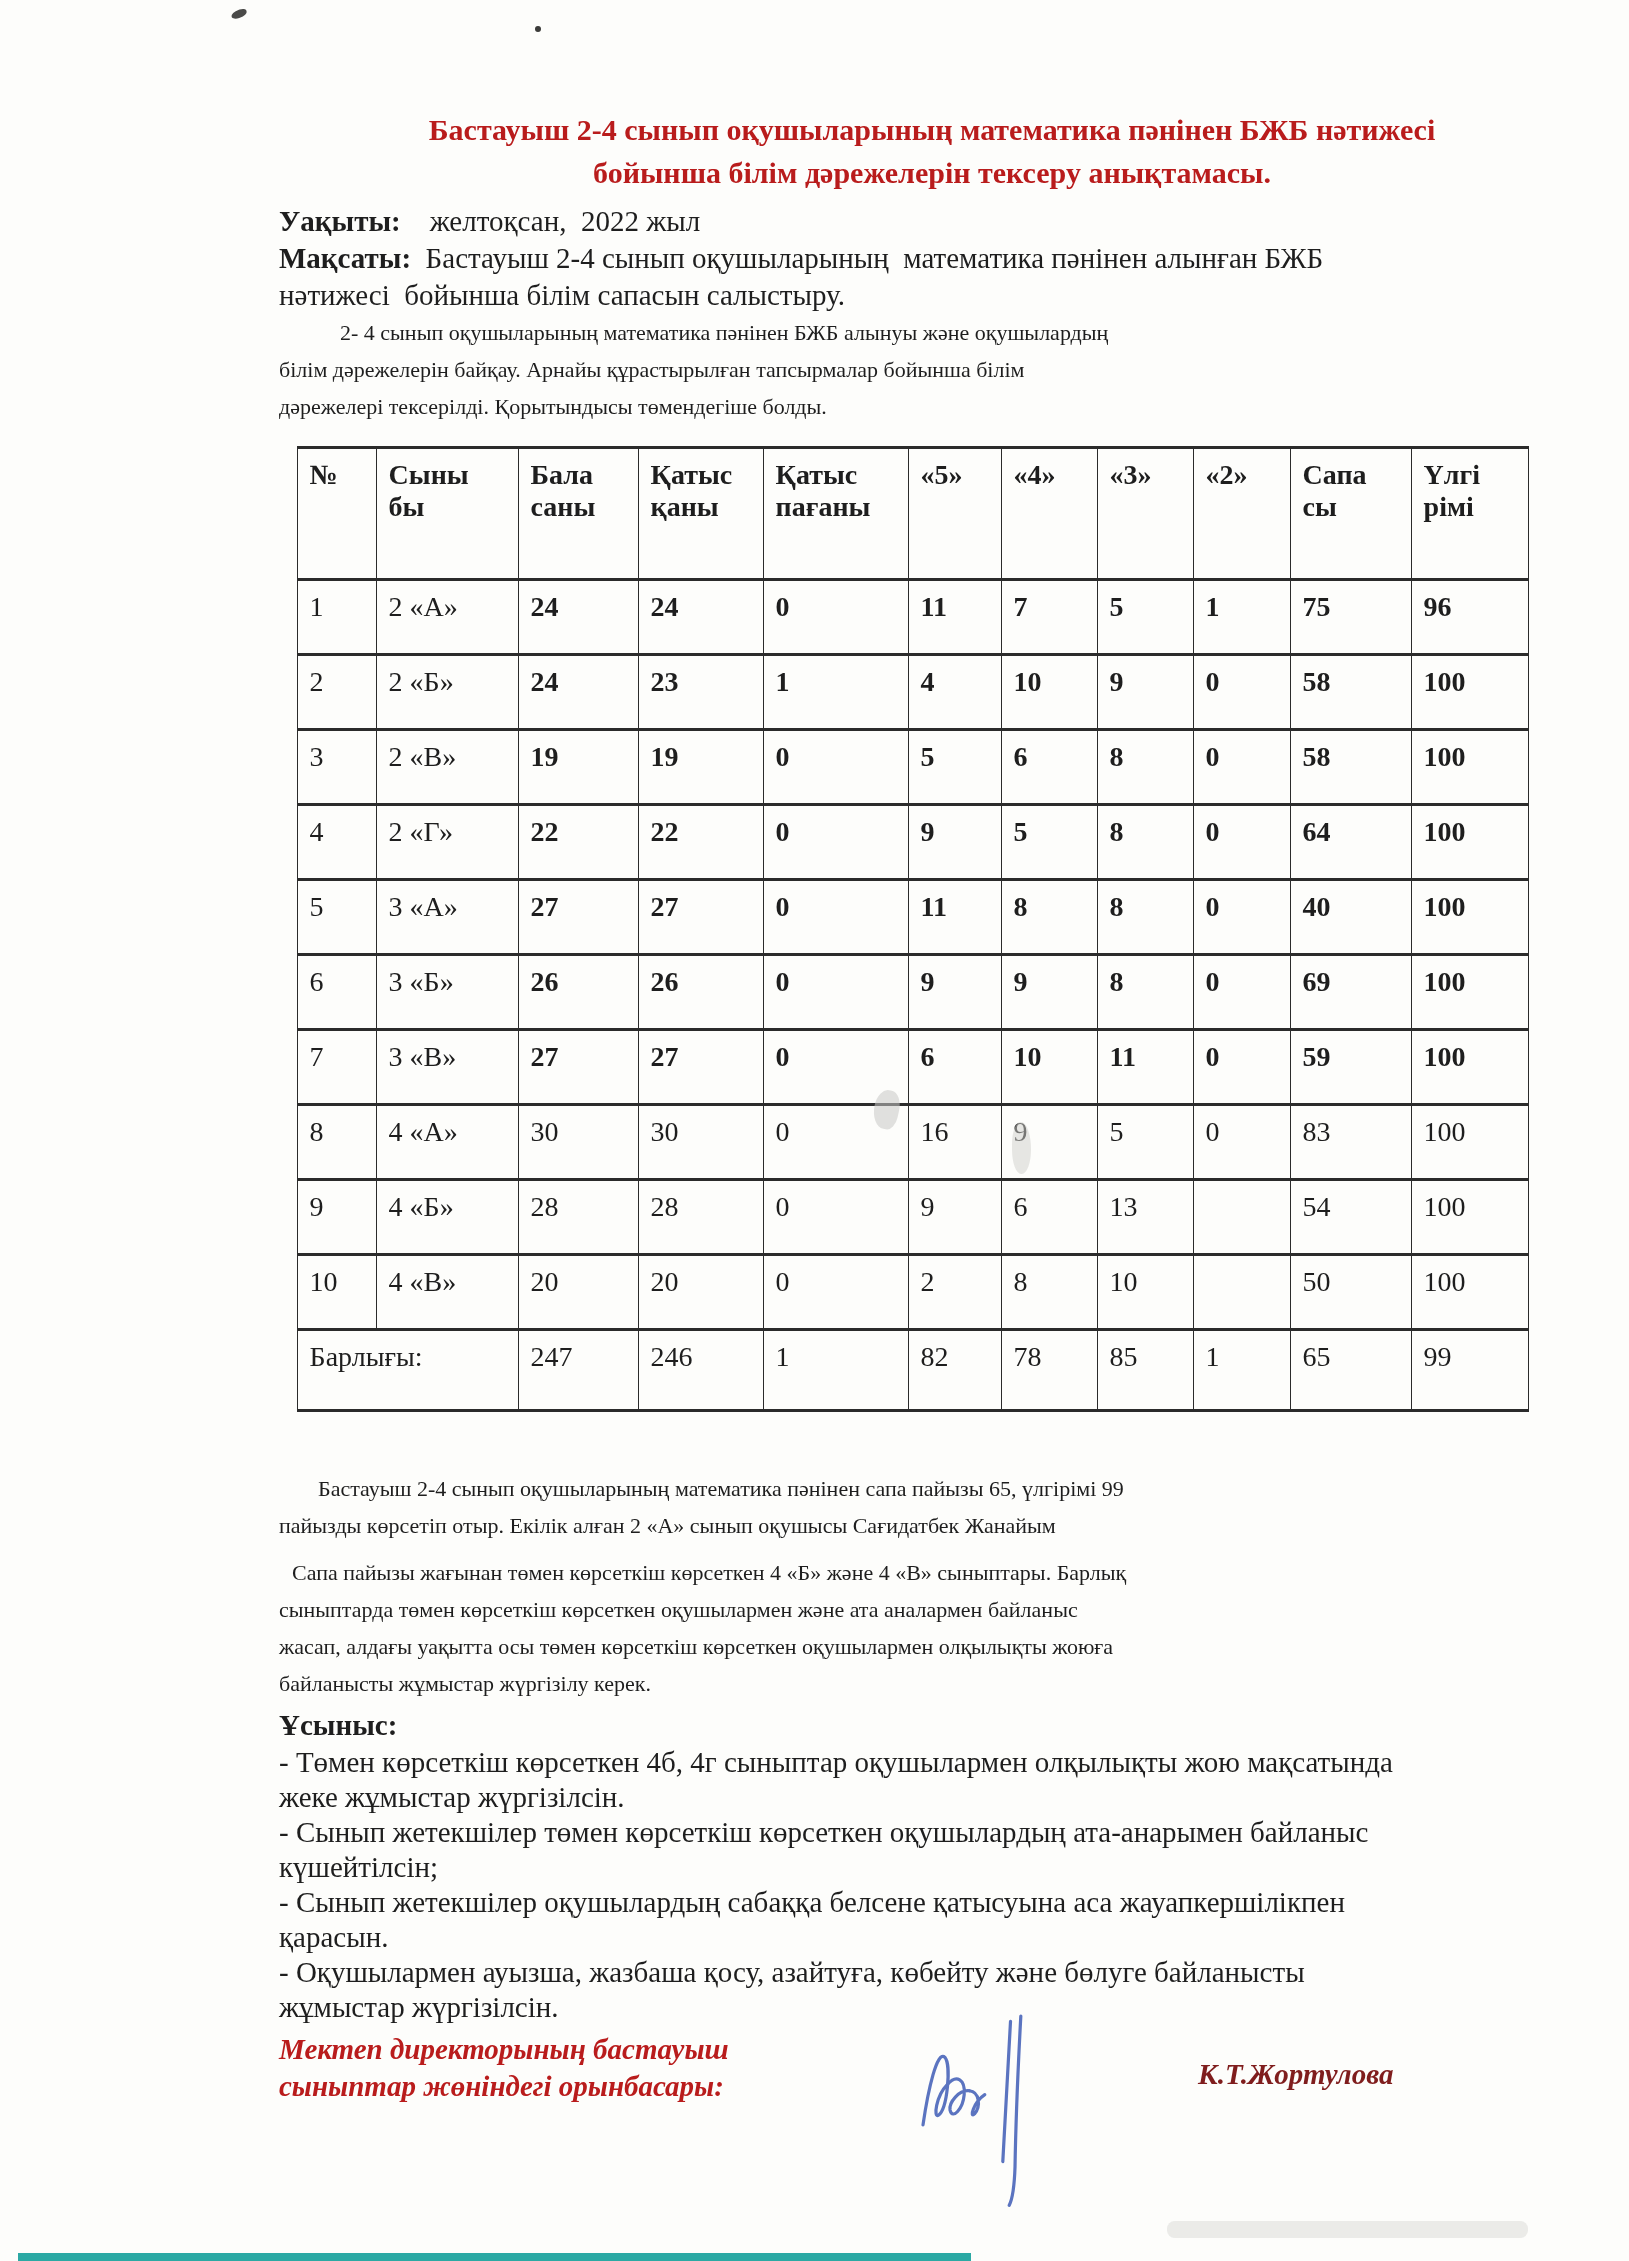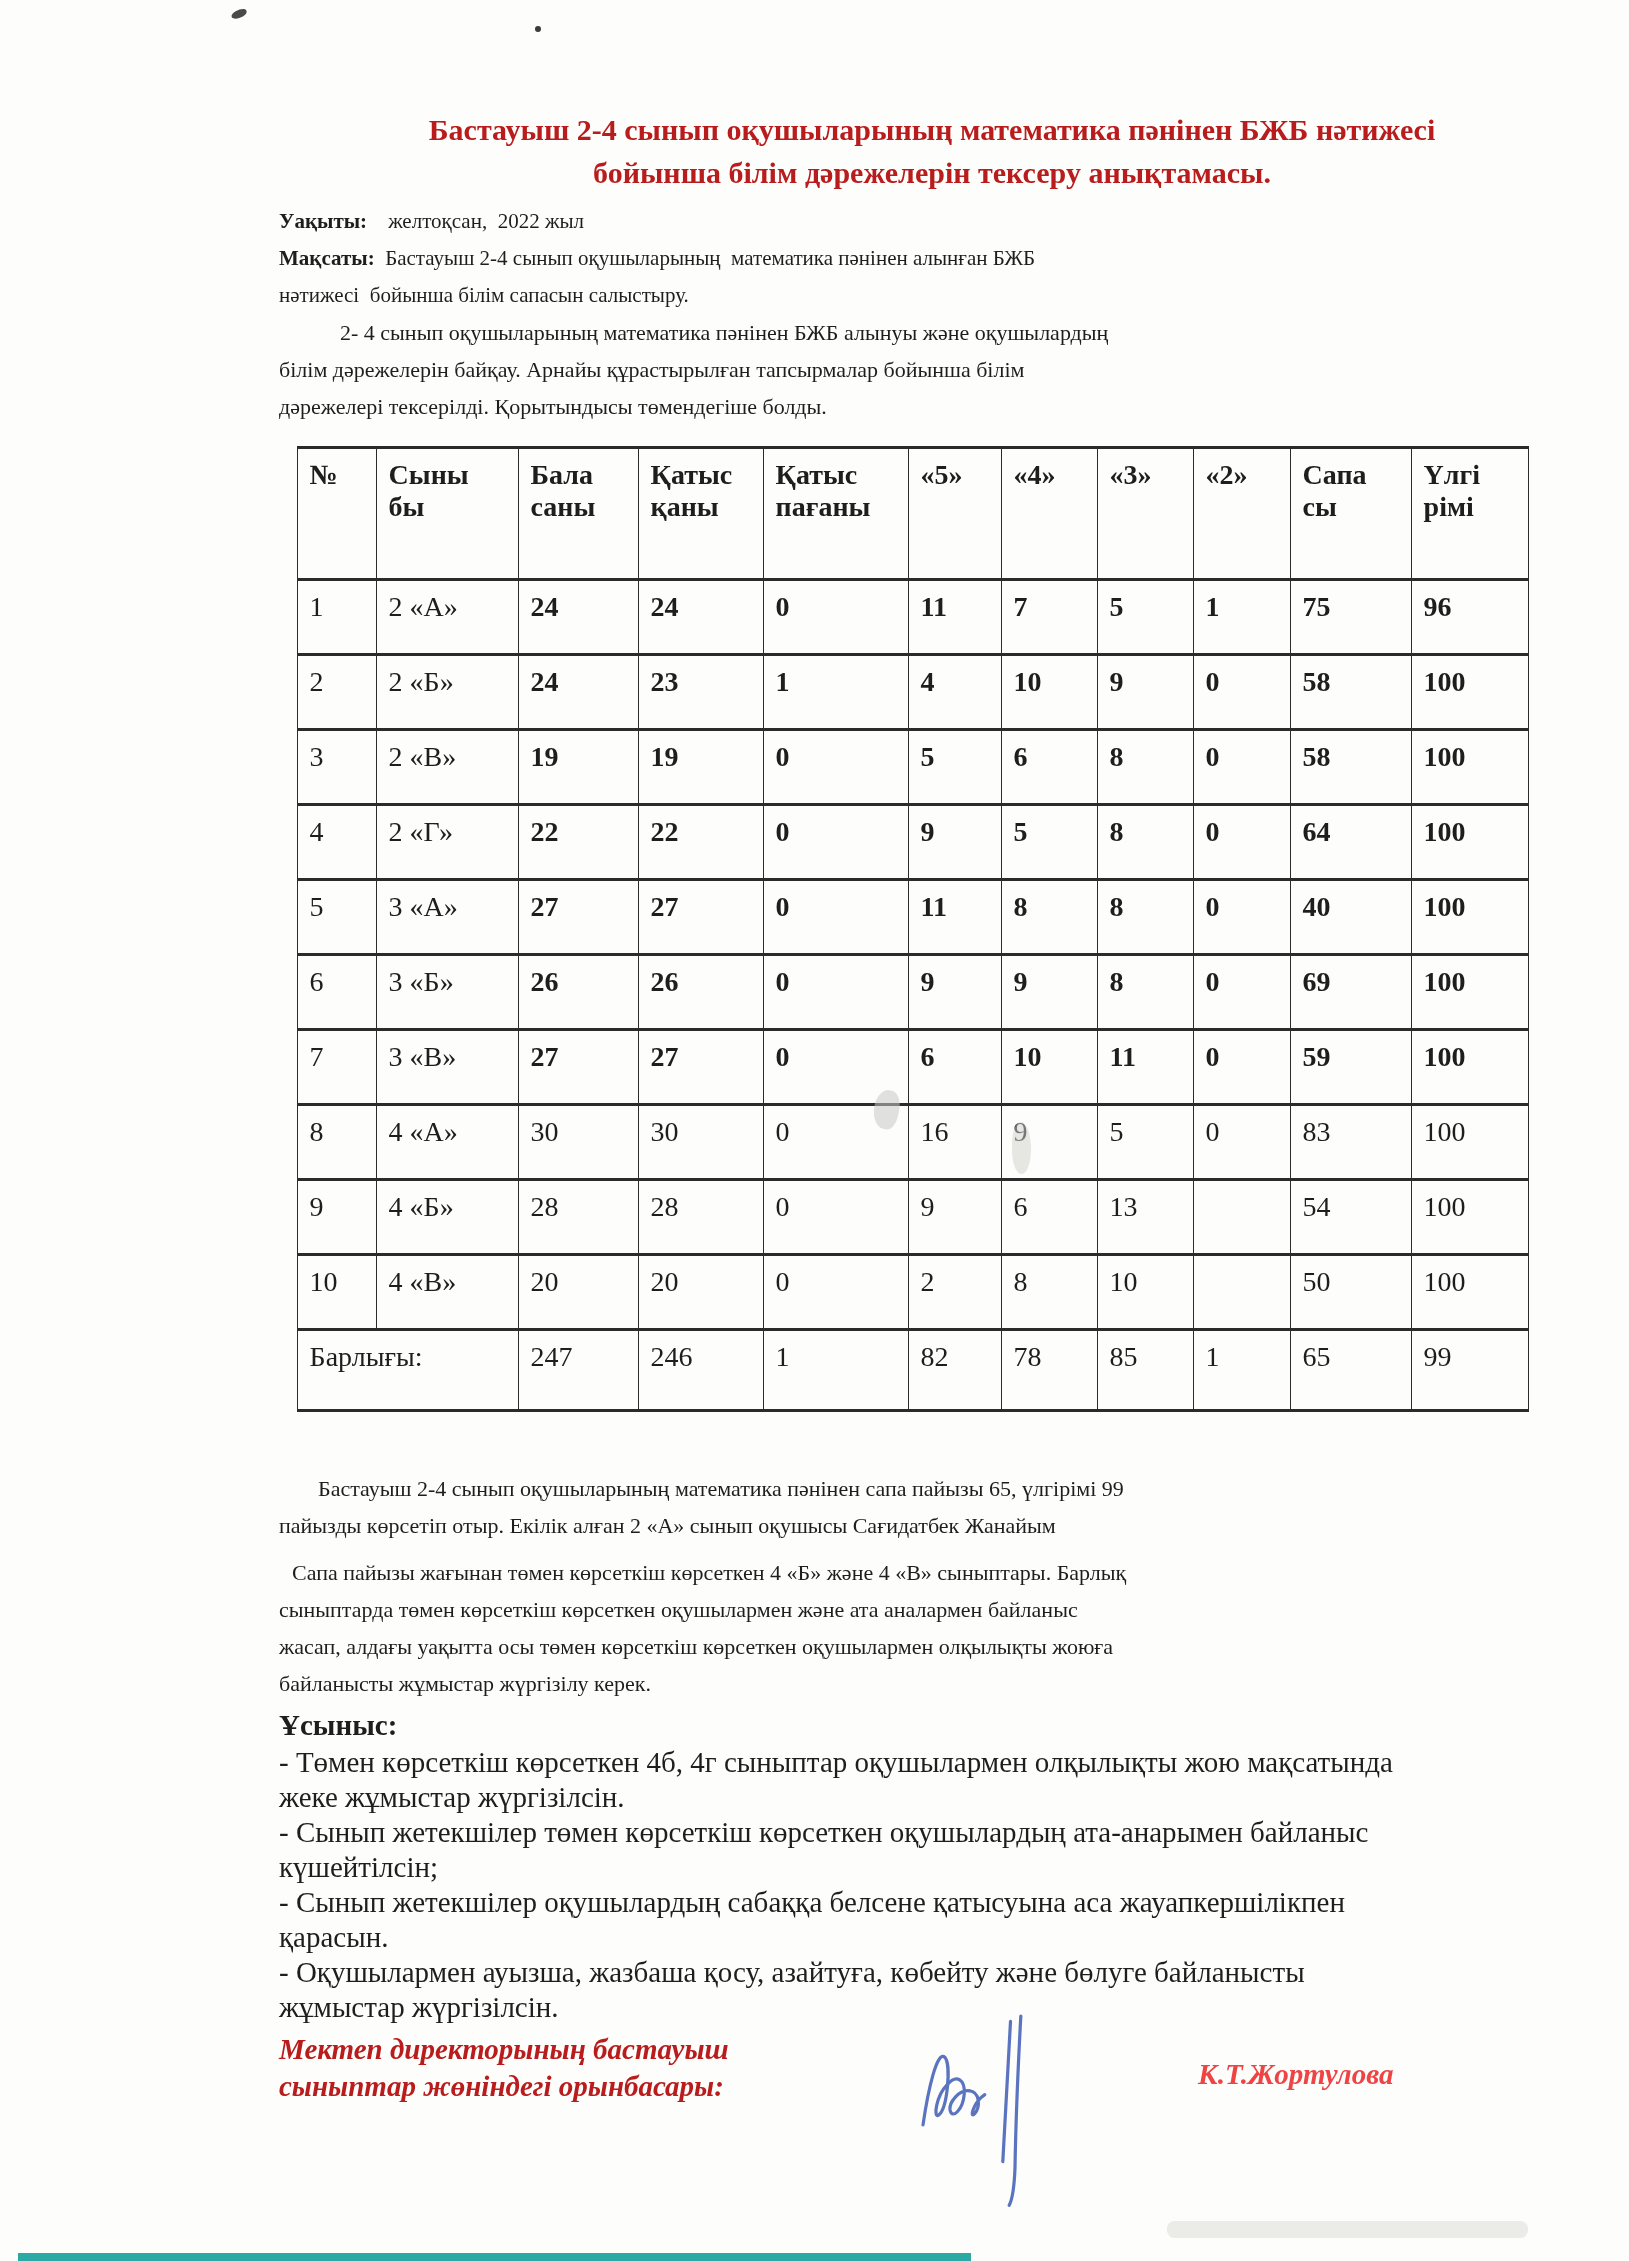--- a/index.html
+++ b/index.html
@@ -18,21 +18,21 @@
   .title{
     margin-top:108px;
     text-align:center;
     font-weight:bold;
     font-size:30px;
     line-height:43px;
     color:#b91c1c;
   }
   .meta{ margin-top:9px; }
   .line{
-    font-size:21px;
+    font-size:29px;
     line-height:37px;
     white-space:pre-wrap;
   }
   .b{ font-weight:bold; }
   .para{
     font-size:22px;
     line-height:37px;
     white-space:pre-line;
   }
   .indent{ text-indent:61px; }
@@ -77,21 +77,21 @@
     white-space:pre-line;
     color:#b91c1c;
   }
   .sig{
     position:absolute; left:635px; top:-19.3px;
     width:148px; height:200px;
   }
   .footer-name{
     position:absolute; left:919px; top:27px;
     font-size:29px; font-weight:bold; font-style:italic;
-    color:#ef4444;
+    color:#7f1d1d;
     text-align:right;
   }
   
   .speck1{
     position:absolute; left:231px; top:10.3px; width:15.5px; height:7.7px;
     background:#4a4a48; border-radius:60% 40% 55% 45%;
     transform:rotate(-18deg);
   }
   .speck2{
     position:absolute; left:535px; top:26px; width:5.8px; height:5.8px;

